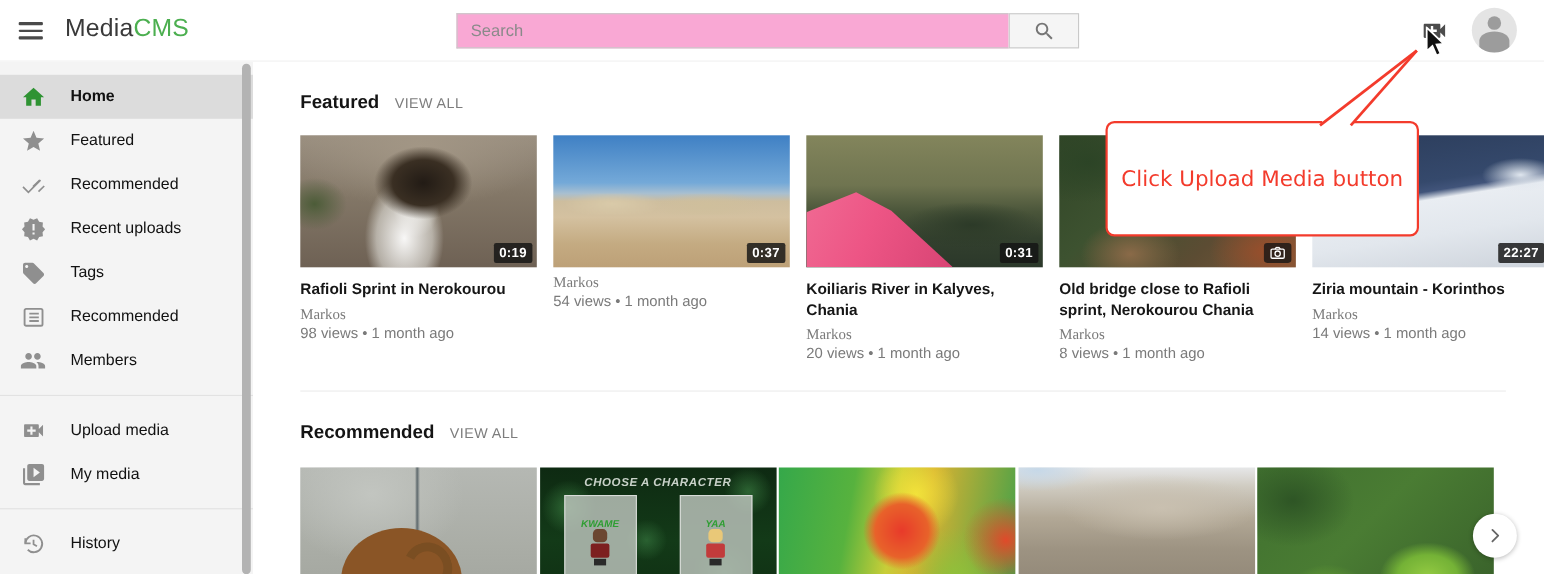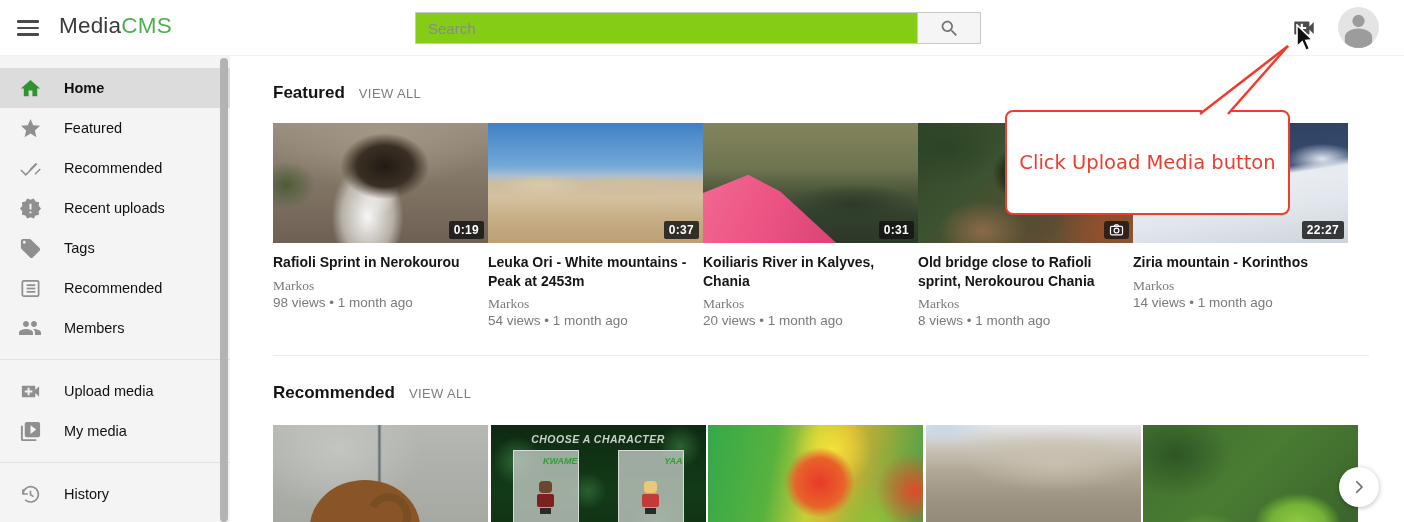--- a/index.html
+++ b/index.html
@@ -12,21 +12,21 @@
             border-bottom:1px solid #f1f1f1; z-index:20; }
   .hamburger { position:absolute; left:14px; top:15px; width:28px; height:26px; cursor:pointer;
                display:flex; flex-direction:column; justify-content:center; gap:4px; padding:0 3px; }
   .hamburger span { display:block; height:2.5px; background:#4a4a4a; border-radius:1px; }
   .logo { position:absolute; left:59px; top:13px; font-size:22.5px; letter-spacing:.2px; }
   .logo .lg1 { color:#3a3a3a; }
   .logo .lg2 { color:#4caf50; }
 
   .searchwrap { position:absolute; left:415px; top:12px; height:32px; display:flex; }
   .searchwrap input { width:502px; height:32px; border:1px solid #c9c9c9; border-right:none;
-                      padding:0 12px; font-size:15px; color:#333; background:#84cc16; outline:none;
+                      padding:0 12px; font-size:15px; color:#333; background:#f9a8d4; outline:none;
                       font-family:"Liberation Sans", sans-serif; }
   .searchwrap input::placeholder { color:#8a8a8a; }
   .searchbtn { width:64px; height:32px; border:1px solid #c9c9c9; background:#f5f5f5;
                display:flex; align-items:center; justify-content:center; cursor:pointer; }
 
   .upload-btn { position:absolute; left:1291px; top:15px; width:26px; height:26px; cursor:pointer; }
   .avatar { position:absolute; left:1338px; top:7px; width:41px; height:41px; border-radius:50%;
             background:#e4e4e4; overflow:hidden; cursor:pointer; }
 
   
@@ -43,21 +43,21 @@
   .side-scrollbar { position:absolute; right:2px; top:2px; width:8px; height:464px;
                     background:#b3b3b3; border-radius:5px; }
 
   
   .main { position:absolute; left:230px; top:56px; width:1174px; height:466px; background:#fff;
           padding:27px 0 0 43px; }
   .sec-head { display:flex; align-items:baseline; gap:14px; height:20px; }
   .sec-title { font-size:17px; font-weight:bold; color:#141414; }
   .view-all { font-size:13px; color:#7d7d7d; letter-spacing:.4px; cursor:pointer; }
 
-  .cards-row { display:flex; gap:0; margin-top:20px; }
+  .cards-row { display:flex; gap:15px; margin-top:20px; }
   .card { width:215px; cursor:pointer; }
   .thumb { position:relative; width:215px; height:120px; overflow:hidden; }
   .dur { position:absolute; right:4px; bottom:4px; background:rgba(20,20,20,.82); color:#fff;
          font-size:12px; font-weight:bold; padding:2px 5px; border-radius:2px; letter-spacing:.3px; }
   .pbadge { position:absolute; right:4px; bottom:4px; background:rgba(20,20,20,.78);
             padding:3px 5px; border-radius:3px; display:flex; align-items:center; }
   .c-title { margin-top:10px; font-size:14px; font-weight:bold; color:#161616; line-height:18.5px; }
   .c-author { margin-top:5px; font-size:13.5px; color:#7a7a7a; line-height:17px;font-family:Liberation Serif, serif; }
   .c-meta { font-size:13.5px; color:#7a7a7a; line-height:17px; }
 
@@ -108,21 +108,21 @@
       radial-gradient(circle 34px at 12% 30%, rgba(72,150,80,.55), rgba(0,0,0,0) 72%),
       radial-gradient(circle 30px at 88% 18%, rgba(72,150,80,.5), rgba(0,0,0,0) 72%),
       radial-gradient(circle 40px at 78% 80%, rgba(60,130,70,.5), rgba(0,0,0,0) 72%),
       radial-gradient(circle 26px at 45% 55%, rgba(70,145,80,.45), rgba(0,0,0,0) 72%),
       linear-gradient(180deg, #0e2a12 0%, #133a18 55%, #0f2f13 100%); }
   .g-title { position:absolute; left:0; top:8px; width:100%; text-align:center;
       font-size:10.5px; font-weight:bold; font-style:italic; color:#c9d2c9; letter-spacing:.5px; }
   .g-panel { position:absolute; top:25px; width:66px; height:74px; background:rgba(190,198,190,.82);
       border:1px solid #d8dcd8; }
   .g-panel.p1 { left:22px; } .g-panel.p2 { right:22px; }
-  .g-name { margin-top:5px; text-align:right; font-size:9px; font-weight:bold; font-style:italic; color:#2f9e33; }
+  .g-name { margin-top:20px; text-align:center; font-size:9px; font-weight:bold; font-style:italic; color:#2f9e33; }
   .g-fig { position:absolute; left:50%; top:30px; transform:translateX(-50%); width:18px; }
   .g-head { width:13px; height:12px; margin:0 auto; border-radius:4px; }
   .g-body { width:17px; height:13px; margin:1px auto 0; border-radius:2px; }
   .g-legs { width:11px; height:6px; margin:1px auto 0; background:#2a2a2a; }
   .p1 .g-head { background:#6b4630; } .p1 .g-body { background:#7d2020; }
   .p2 .g-head { background:#e9c878; } .p2 .g-body { background:#c23b3b; }
   .t-r3 { background:
       radial-gradient(circle 44px at 52% 48%, #e83a2a 0%, #e8622a 55%, rgba(0,0,0,0) 80%),
       radial-gradient(circle 52px at 58% 20%, #f2e23a, rgba(0,0,0,0) 75%),
       radial-gradient(circle 50px at 96% 55%, #e04a2a, rgba(0,0,0,0) 78%),
@@ -299,21 +299,20 @@
         </div>
         <div class="c-title">Rafioli Sprint in Nerokourou</div>
         <div class="c-author">Markos</div>
         <div class="c-meta">98 views • 1 month ago</div>
       </div>
 
       <div class="card">
         <div class="thumb t-f2">
           <span class="dur">0:37</span>
         </div>
-        <div class="c-title">Leuka Ori - White mountains - Peak at 2453m</div>
         <div class="c-author">Markos</div>
         <div class="c-meta">54 views • 1 month ago</div>
       </div>
 
       <div class="card">
         <div class="thumb t-f3">
           <div class="kayak"></div>
           <span class="dur">0:31</span>
         </div>
         <div class="c-title">Koiliaris River in Kalyves, Chania</div>

